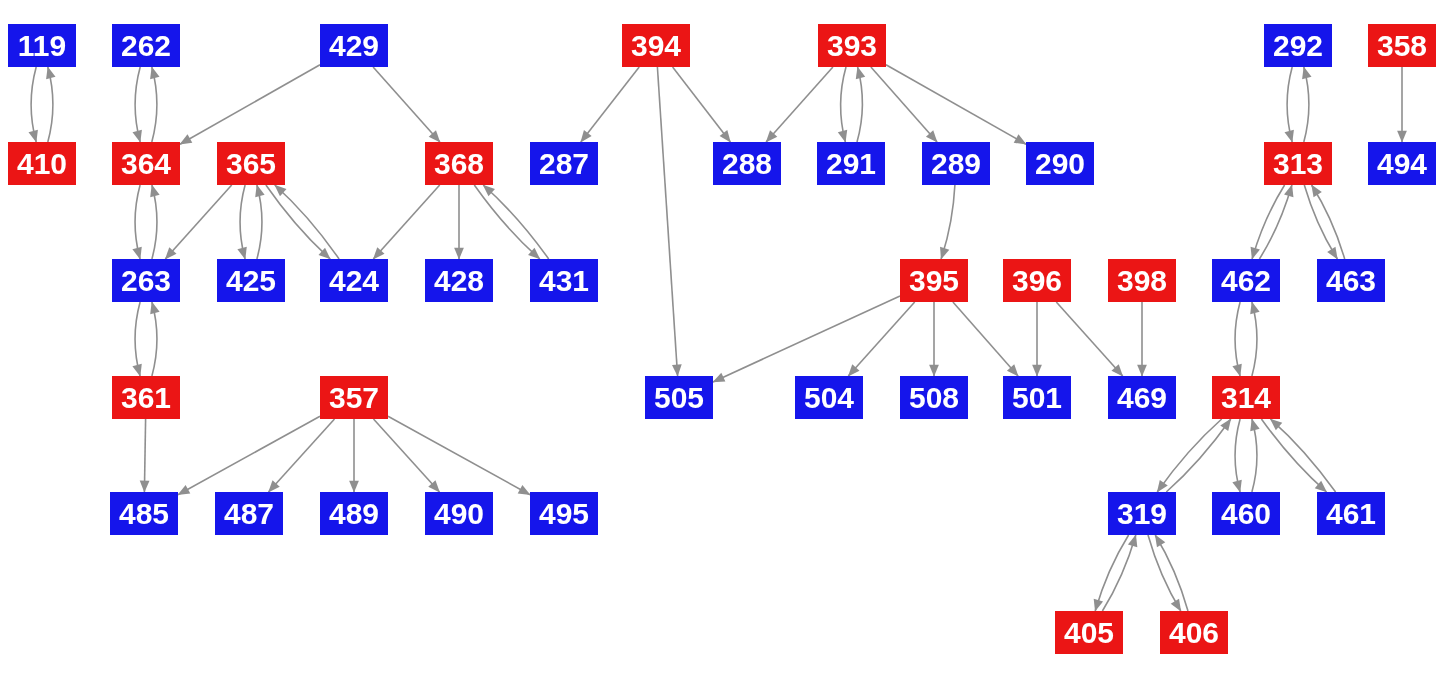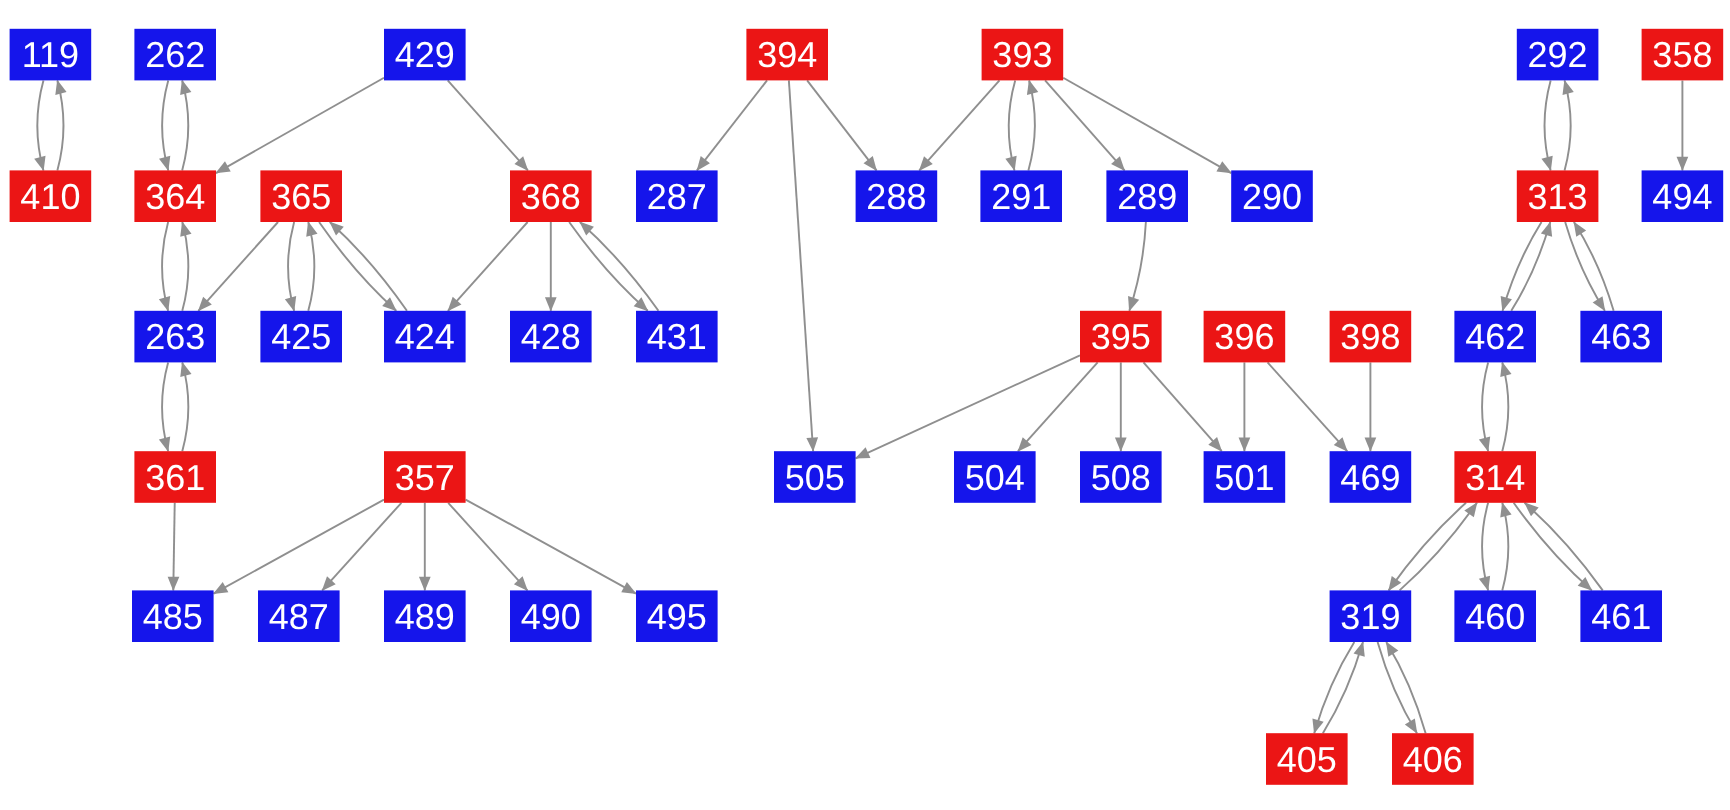--- a/index.html
+++ b/index.html
@@ -9,20 +9,21 @@
     width: 1442px;
     height: 675px;
     overflow: hidden;
     font-family: "Liberation Sans", sans-serif;
   }
   .graph-wrap {
     position: relative;
     width: 1442px;
     height: 675px;
     background: #ffffff;
+    font-weight: bold;
   }
   svg { display: block; }
   .edge {
     fill: none;
     stroke-width: 1.6px;
   }
   .node-box { stroke: none; }
   .node-label {
     font-family: "Liberation Sans", sans-serif;
     font-size: 30px;

